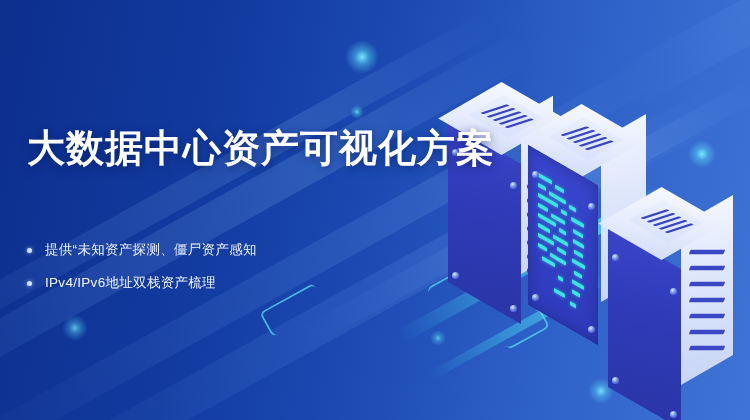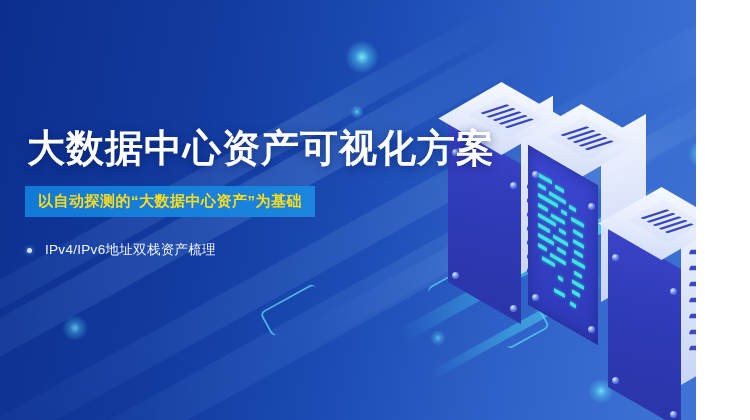--- a/index.html
+++ b/index.html
@@ -1,21 +1,21 @@
 <!DOCTYPE html>
 <html><head>
 <meta charset="utf-8">
 <style>
   html,body{margin:0;padding:0;}
   body{
     width:750px;height:420px;overflow:hidden;
     font-family:"Liberation Sans","DejaVu Sans",sans-serif;
   }
   #banner{
-    position:relative;width:696px;height:420px;overflow:hidden;
+    position:relative;width:750px;height:420px;overflow:hidden;
     background:linear-gradient(100deg,#0c2f8e 0%,#123a9f 28%,#1c4cb4 52%,#2f62c8 74%,#3f74d6 100%);
   }
 
   
   .streaks{position:absolute;inset:0;overflow:hidden;}
   .streak{
     position:absolute;
     background:linear-gradient(90deg,rgba(120,170,255,0) 0%,rgba(130,180,255,.22) 35%,rgba(150,200,255,.30) 70%,rgba(120,170,255,0) 100%);
     transform:rotate(-29deg);transform-origin:left center;border-radius:20px;
   }
@@ -241,25 +241,26 @@
       <div class="screw" style="left:4px;top:167px;"></div>
       <div class="screw" style="left:62px;top:201px;"></div>
     </div>
 
   </div>
 
   <div class="text-col">
 
     <div class="title">大数据中心资产可视化方案</div>
 
-    <div class="subtitle-bar">
-      <span>以自动探测的“大数据中心资产”为基础</span>
-    </div>
 
     <div class="bullets">
       <div class="bullet">
         <div class="dot"></div>
+        <div class="txt">提供“未知资产探测、僵尸资产感知</div>
+      </div>
+      <div class="bullet">
+        <div class="dot"></div>
         <div class="txt">IPv4/IPv6地址双栈资产梳理</div>
       </div>
     </div>
 
   </div>
 </div>
 
 </body></html>

